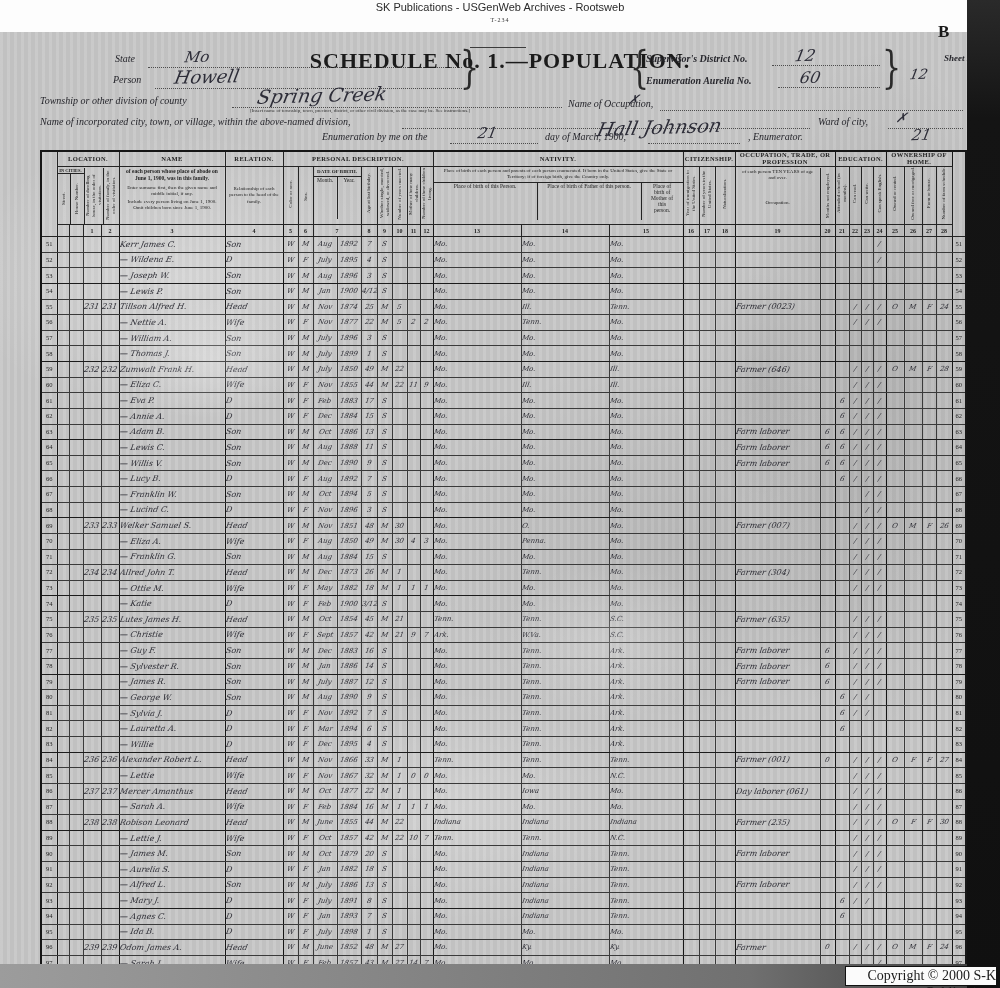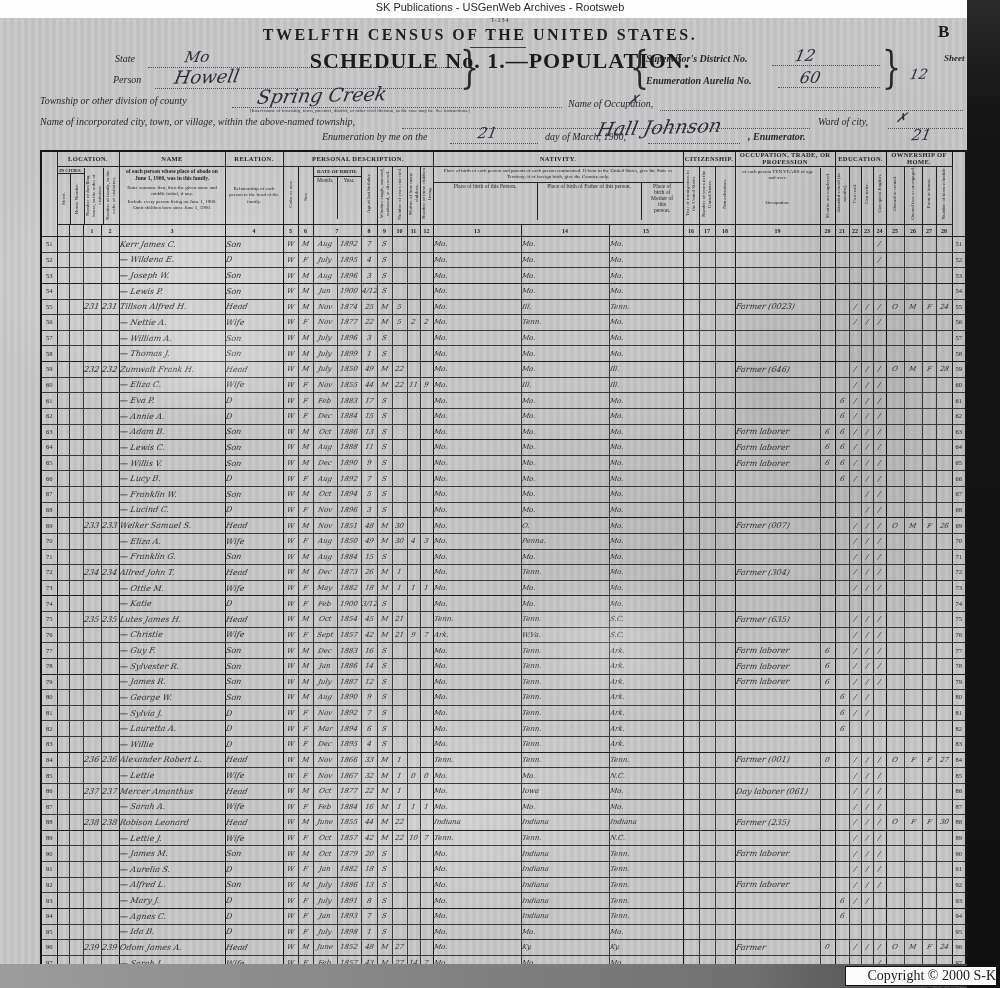--- a/index.html
+++ b/index.html
@@ -5,21 +5,21 @@
   html,body{margin:0;padding:0;background:#101010;}
   .stage{position:relative;width:1000px;height:988px;overflow:hidden;
     font-family:"Liberation Serif",serif;
     background:
       radial-gradient(ellipse 340px 220px at 18% 28%, rgba(255,255,255,.28), transparent 65%),
       radial-gradient(ellipse 420px 320px at 68% 55%, rgba(0,0,0,.07), transparent 60%),
       radial-gradient(ellipse 300px 200px at 45% 82%, rgba(255,255,255,.22), transparent 60%),
       radial-gradient(ellipse 200px 500px at 88% 40%, rgba(0,0,0,.10), transparent 70%),
       repeating-linear-gradient(90deg, rgba(255,255,255,.05) 0 3px, rgba(0,0,0,.03) 3px 7px),
       #c7c7c7;}
-  .banner{position:absolute;left:0;top:0;width:100%;height:18px;background:#fdfdfd;
+  .banner{position:absolute;left:0;top:0;width:100%;height:32px;background:#fdfdfd;
     font-family:"Liberation Sans",sans-serif;font-size:11px;color:#2a2a2a;text-align:center;line-height:15px;}
   .form-code{position:absolute;left:0;top:17px;width:100%;text-align:center;font-size:6px;color:#333;letter-spacing:1px;}
   .census-title{position:absolute;left:0;top:26px;width:96%;text-align:center;font-size:16px;font-weight:bold;
     letter-spacing:2.5px;color:#1e1e1e;}
   .title-rule{position:absolute;left:470px;top:47px;width:56px;border-top:1.5px solid #3c3c3c;}
   .page-letter{position:absolute;left:938px;top:22px;font-size:17px;font-weight:bold;color:#1a1a1a;}
   .plbl{position:absolute;font-style:italic;font-size:10px;color:#26262c;white-space:nowrap;}
   .dot{border-bottom:1px dotted #4d4d4d;position:absolute;height:1px;}
   .brace{position:absolute;font-size:30px;color:#2a2a2a;transform:scaleY(1.5);font-family:"DejaVu Serif",serif;}
   .schedule{position:absolute;left:300px;top:48px;width:400px;text-align:center;font-size:22px;font-weight:bold;
@@ -59,21 +59,20 @@
     border:1px solid #111;font-size:14px;text-align:right;line-height:17px;color:#1c1c1c;z-index:5;}
   .stain{position:absolute;border-radius:50%;pointer-events:none;}
 </style>
 </head>
 <body>
 
 <div class="stage">
 
   <div class="banner">SK Publications - USGenWeb Archives - Rootsweb</div>
   <div class="form-code">T-234</div>
-  <div class="census-title">TWELFTH CENSUS OF THE UNITED STATES.</div>
   <div class="title-rule"></div>
   <div class="page-letter">B</div>
 
   <span class="plbl" style="left:115px;top:53px;font-family:Liberation Serif, serif;">State</span>
   <div class="dot" style="left:148px;top:66px;width:314px;"></div>
   <span class="hwv" style="left:185px;top:48px;font-size:15px;">Mo</span>
   <span class="plbl" style="left:113px;top:74px;">Person</span>
   <div class="dot" style="left:155px;top:87px;width:307px;"></div>
   <span class="hwv" style="left:175px;top:66px;font-size:18px;">Howell</span>
   <span class="brace" style="left:460px;top:50px;">}</span>
@@ -92,33 +91,33 @@
   <span class="hwv" style="left:910px;top:66px;font-size:14px;">12</span>
 
   <span class="plbl" style="left:40px;top:95px;">Township or other division of county</span>
   <div class="dot" style="left:232px;top:106px;width:330px;"></div>
   <div class="note" style="left:250px;top:108px;">[Insert name of township, town, precinct, district, or other civil division, as the case may be.  See instructions.]</div>
   <span class="hwv" style="left:258px;top:84px;font-size:19px;">Spring Creek</span>
   <span class="plbl" style="left:568px;top:98px;">Name of Occupation,</span>
   <div class="dot" style="left:660px;top:109px;width:303px;"></div>
   <span class="hwv" style="left:628px;top:92px;font-size:13px;">✗</span>
 
-  <span class="plbl" style="left:40px;top:116px;">Name of incorporated city, town, or village, within the above-named township,</span>
+  <span class="plbl" style="left:40px;top:116px;">Name of incorporated city, town, or village, within the above-named division,</span>
   <div class="dot" style="left:402px;top:127px;width:408px;"></div>
   <span class="plbl" style="left:818px;top:116px;">Ward of city,</span>
   <div class="dot" style="left:888px;top:127px;width:75px;"></div>
   <span class="hwv" style="left:896px;top:110px;font-size:13px;">✗</span>
 
   <span class="plbl" style="left:322px;top:131px;">Enumeration by me on the</span>
   <div class="dot" style="left:450px;top:142px;width:88px;"></div>
   <span class="hwv" style="left:478px;top:124px;font-size:15px;">21</span>
   <span class="plbl" style="left:545px;top:131px;">day of March, 1900,</span>
   <div class="dot" style="left:648px;top:142px;width:92px;"></div>
   <span class="hwv" style="left:598px;top:116px;font-size:19px;transform:skewX(-14deg) rotate(-2deg);">Hall Johnson</span>
-  <span class="plbl" style="left:748px;top:131px;font-weight:bold;">, Enumerator.</span>
+  <span class="plbl" style="left:748px;top:131px;">, Enumerator.</span>
   <span class="hwv" style="left:912px;top:126px;font-size:15px;">21</span>
 
   <table class="census">
     <colgroup id="cols">
         <col style="width: 16px;">
         <col style="width: 12px;">
         <col style="width: 14px;">
         <col style="width: 18px;">
         <col style="width: 18px;">
         <col style="width: 106px;">

